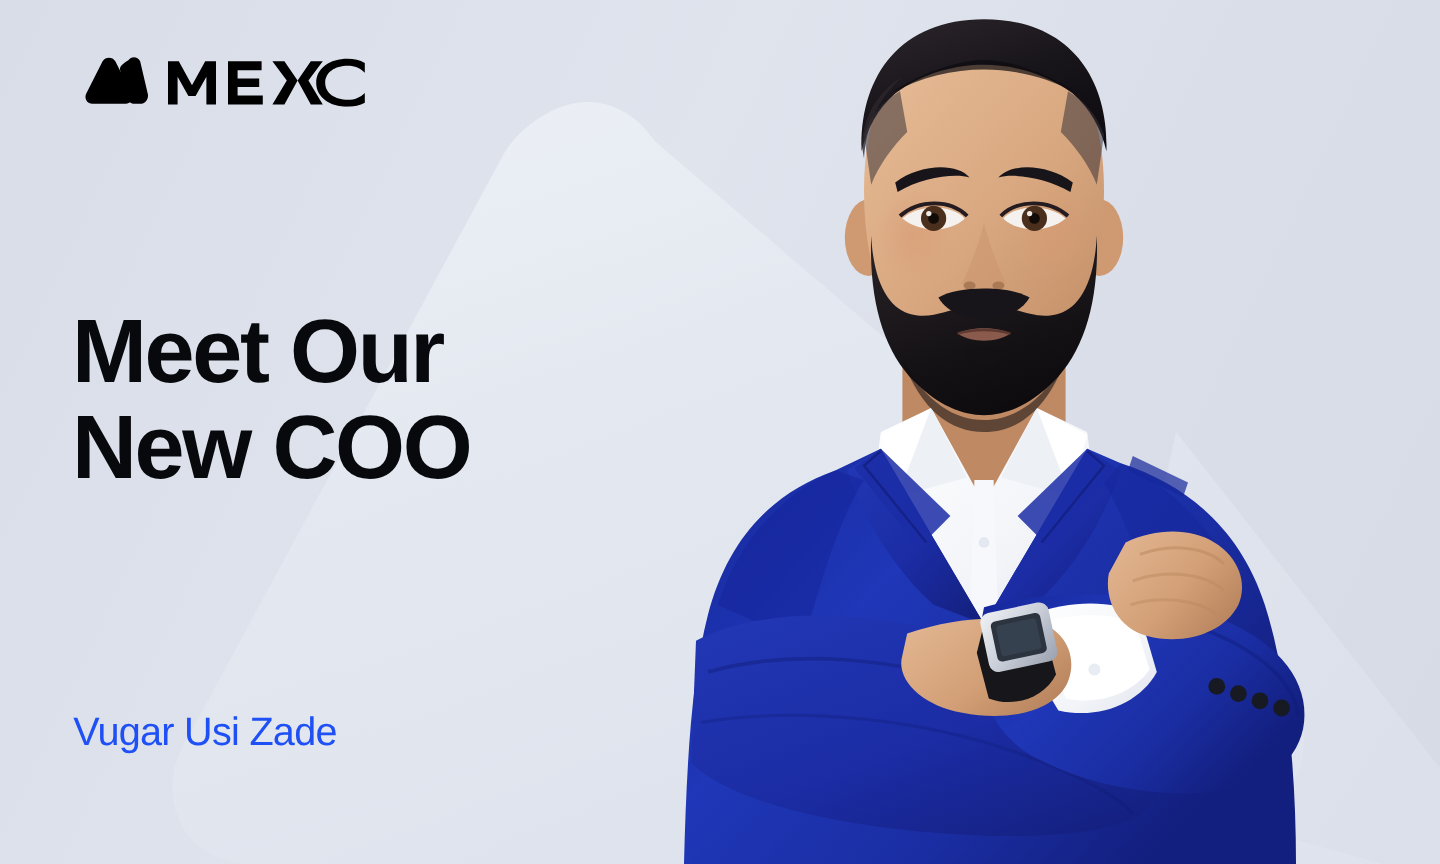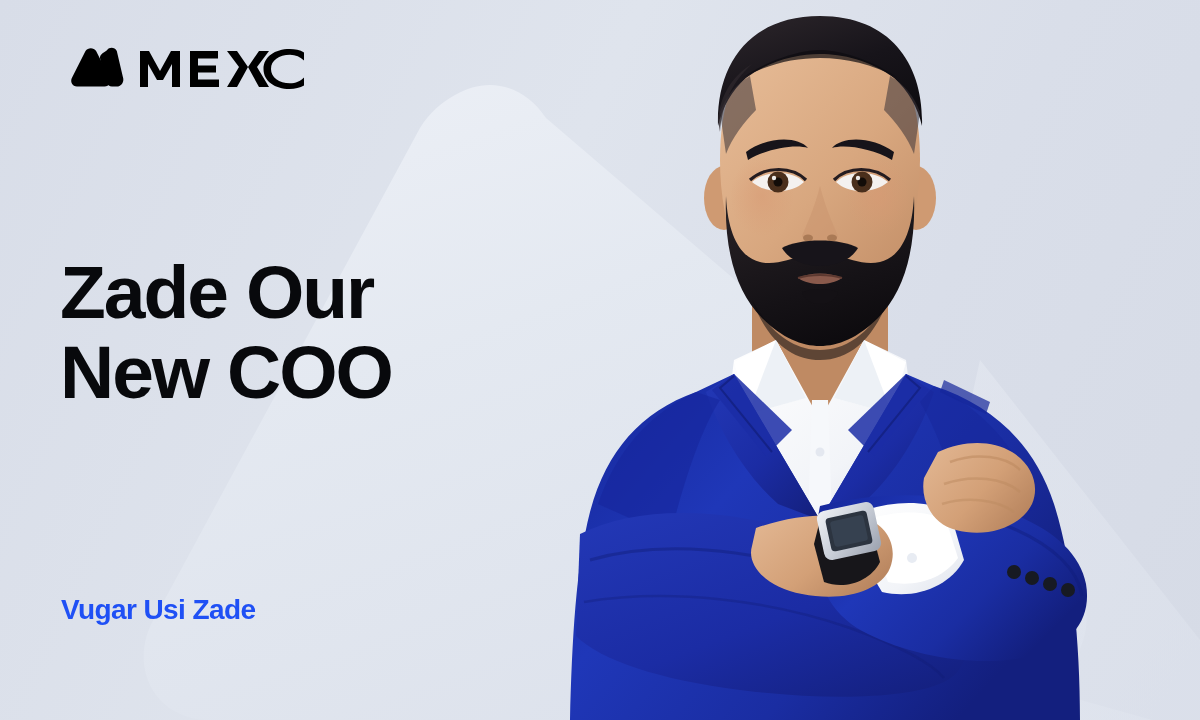--- a/index.html
+++ b/index.html
@@ -52,23 +52,23 @@
     letter-spacing:-2.0px;
     color:#08090c;
     white-space:pre-line;
     font-stretch:condensed;
   }
 
   
   .name {
     position:absolute;
     left:61px; top:590px;
-    font-size:28px;
+    font-size:33px;
     line-height:40px;
-    font-weight:bold;
+    font-weight:normal;
     letter-spacing:-0.6px;
     color:#1f50f5;
   }
 
   
   .portrait {
     position:absolute;
     left:520px; top:0;
     width:680px; height:720px;
   }
@@ -137,21 +137,21 @@
 
       <path d="M 166 13.6 C 162.5 10.0, 157.5 7.8, 152 7.8
                C 141 7.8, 133 13.4, 133 22 C 133 30.6, 141 36.2, 152 36.2
                C 157.5 36.2, 162.5 34.0, 166 30.4
                L 166 38.6 C 162 41.0, 157 42, 151.6 42
                C 137 42, 125.5 34.2, 125.5 22 C 125.5 9.8, 137 2, 151.6 2
                C 157 2, 162 3.0, 166 5.4 Z" fill="#000000"></path>
     </svg>
   </div>
 
-  <h1 class="headline">Zade Our
+  <h1 class="headline">Meet Our
 New COO</h1>
 
   <div class="name">Vugar Usi Zade</div>
 
   <div class="portrait">
     <svg viewBox="0 0 680 720" aria-hidden="true">
       <defs>
         <linearGradient id="suitG" x1="0" y1="0" x2="1" y2="0.6">
           <stop offset="0%" stop-color="#16279a"></stop>
           <stop offset="38%" stop-color="#1f37b8"></stop>

